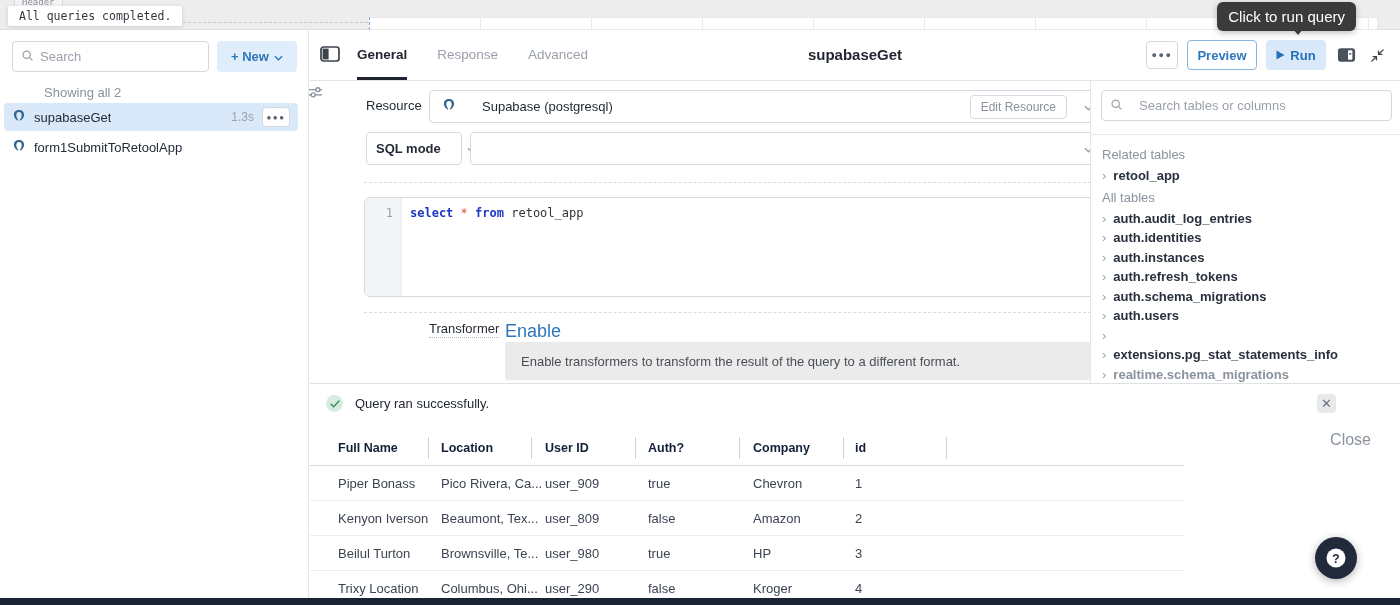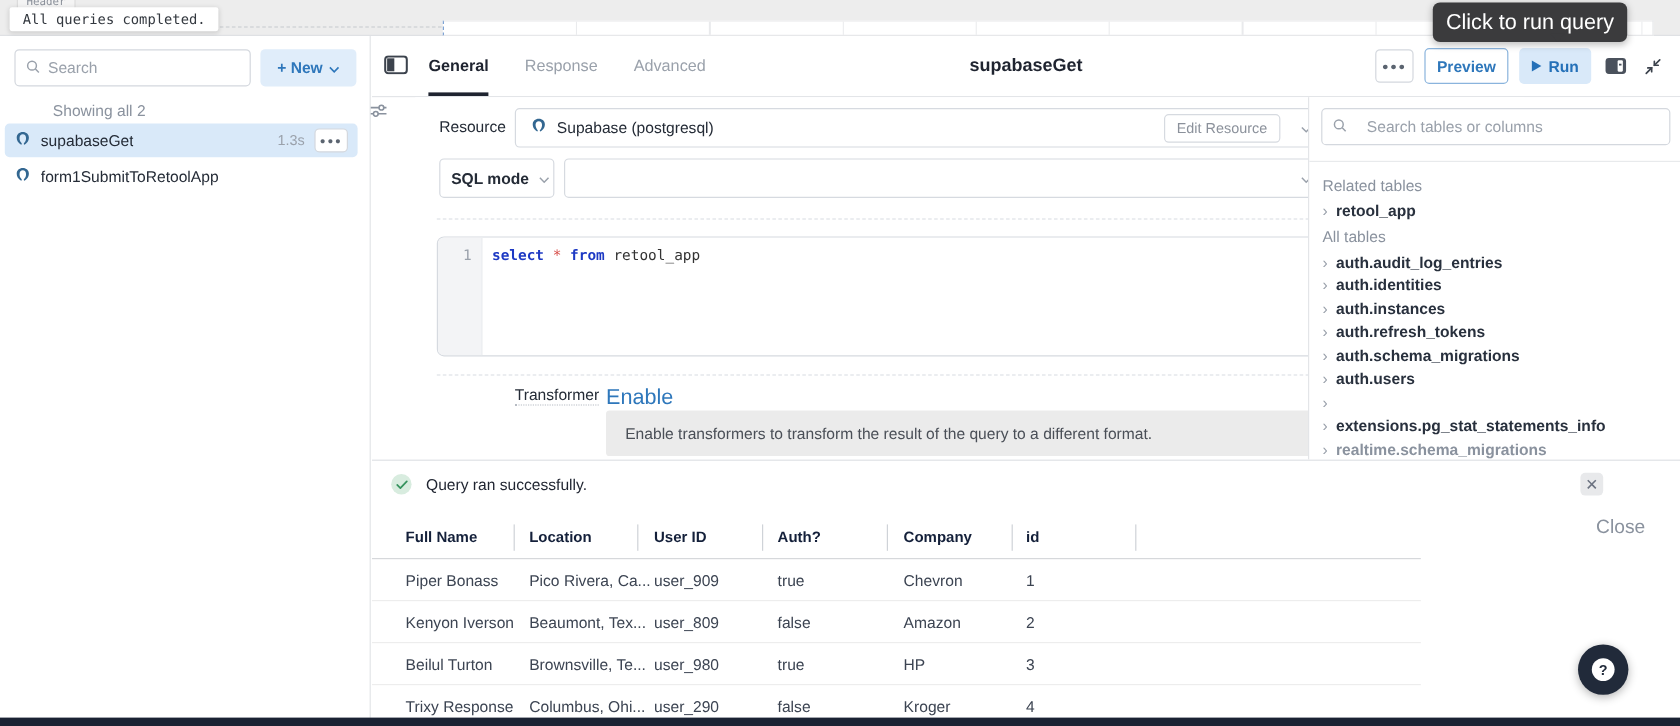--- a/index.html
+++ b/index.html
@@ -15,21 +15,21 @@
     background-image:repeating-linear-gradient(90deg, transparent 0 110px, #e9eaec 110px 111px); }
   .canvas-dash { position:absolute; left:168px; top:22px; width:200px; border-top:1px dashed #c6c9ce; }
   .header-tag { position:absolute; left:14px; top:-6px; height:15px; line-height:15px; padding:0 7px;
     background:#f4f4f4; border:1px solid #dcdcdc; border-radius:2px;
     font-family:"DejaVu Sans Mono", monospace; font-size:9px; color:#8a909a; }
   .toast { position:absolute; left:8px; top:6px; padding:3px 11px; background:#fff; border-radius:2px;
     box-shadow:0 1px 4px rgba(0,0,0,.15); font-family:"DejaVu Sans Mono", monospace; font-size:11.5px; color:#33383f; }
 
   
   .tooltip { position:absolute; right:44px; top:2px; z-index:30; background:#3b3b3d; color:#fff;
-    font-size:18px; padding:6px 11px; border-radius:6px; box-shadow:0 2px 6px rgba(0,0,0,.25);text-align:center; }
+    font-size:15px; padding:6px 11px; border-radius:6px; box-shadow:0 2px 6px rgba(0,0,0,.25);text-align:center; }
   .tooltip-arrow { position:absolute; left:1292px; top:28px; z-index:30; width:0; height:0;
     border-left:6px solid transparent; border-right:6px solid transparent; border-top:7px solid #3b3b3d; }
 
   
   .left-panel { position:absolute; left:0; top:30px; width:309px; height:575px; background:#fff; border-right:1px solid #e3e5e8; }
   .search-box { position:absolute; left:12px; top:11px; width:197px; height:31px; border:1px solid #d4d8de; border-radius:4px;
     background:#fff; display:flex; align-items:center; padding:0 8px; gap:6px; }
   .search-box input { border:none; outline:none; width:100%; font-family:"Liberation Sans",sans-serif; font-size:13px; color:#242b36; }
   .search-box input::placeholder { color:#9aa1ab; }
   .new-btn { position:absolute; left:217px; top:11px; width:80px; height:31px; background:#e1eefб; background:#e0edfa;
@@ -56,21 +56,21 @@
   .dots-btn { width:32px; height:28px; border:1px solid #d4d8de; border-radius:4px; background:#fff; color:#5b6470;
     font-size:9px; letter-spacing:1.5px; display:flex; align-items:center; justify-content:center; cursor:pointer; }
   .preview-btn { width:70px; height:30px; border:1px solid #8ab4dd; border-radius:4px; background:#fff; color:#2e77bb; font-size:13px; font-weight:600; cursor:pointer; }
   .run-btn { width:60px; height:30px; border:none; border-radius:4px; background:#d9e9f9; color:#2470b8; font-size:13px; font-weight:600;
     display:flex; align-items:center; justify-content:center; gap:5px; cursor:pointer; }
   .icon-btn { width:22px; height:22px; display:flex; align-items:center; justify-content:center; cursor:pointer; }
 
   
   .content { position:absolute; left:310px; top:81px; width:924px; height:302px; background:#fff; overflow:hidden;margin-left:36px; }
   .field-label { position:absolute; font-size:13px; color:#242b36; }
-  .select { position:absolute; height:33px; border:1px solid #d6dae0; border-radius:4px; background:#fff; display:flex; align-items:center; padding:0 12px; gap:8px; cursor:pointer; }
+  .select { position:absolute; height:33px; border:1px solid #d6dae0; border-radius:4px; background:#fff; display:flex; align-items:center; padding:0 12px; gap:26px; cursor:pointer; }
   .select .sel-text { font-size:13px; color:#242b36; white-space:nowrap; }
   .sel-chev { margin-left:auto; }
   .edit-res-btn { position:absolute; right:38px; top:4px; height:24px; padding:0 10px; background:#fff; border:1px solid #d6dae0; border-radius:4px;
     color:#8b919b; font-size:12px; cursor:pointer; }
   .dashed-div { position:absolute; left:18px; width:742px; border-top:1px dashed #d8dce2; }
   .code-editor { position:absolute; left:18px; top:116px; width:742px; height:100px; border:1px solid #d6dae0; border-radius:6px; background:#fff; overflow:hidden; display:flex; }
   .gutter { width:37px; background:#f3f4f6; border-right:1px solid #eceef1; text-align:right; padding:8px 8px 0 0;
     font-family:"DejaVu Sans Mono", monospace; font-size:12px; color:#9aa1ab; }
   .code-line { padding:8px 0 0 8px; font-family:"DejaVu Sans Mono", monospace; font-size:12px; color:#333; white-space:pre; }
   .tok-kw { color:#1d39c4; font-weight:bold; }
@@ -369,21 +369,21 @@
     </div>
     <div class="t-row" style="top:152px;">
       <span class="cell c0">Beilul Turton</span>
       <span class="cell c1">Brownsville, Te...</span>
       <span class="cell c2">user_980</span>
       <span class="cell c3">true</span>
       <span class="cell c4">HP</span>
       <span class="cell c5">3</span>
     </div>
     <div class="t-row" style="top:187px; border-bottom:none;">
-      <span class="cell c0">Trixy Response</span>
+      <span class="cell c0">Trixy Location</span>
       <span class="cell c1">Columbus, Ohi...</span>
       <span class="cell c2">user_290</span>
       <span class="cell c3">false</span>
       <span class="cell c4">Kroger</span>
       <span class="cell c5">4</span>
     </div>
   </div>
 
   <div class="bottom-bar"></div>
   <div class="help-btn">

